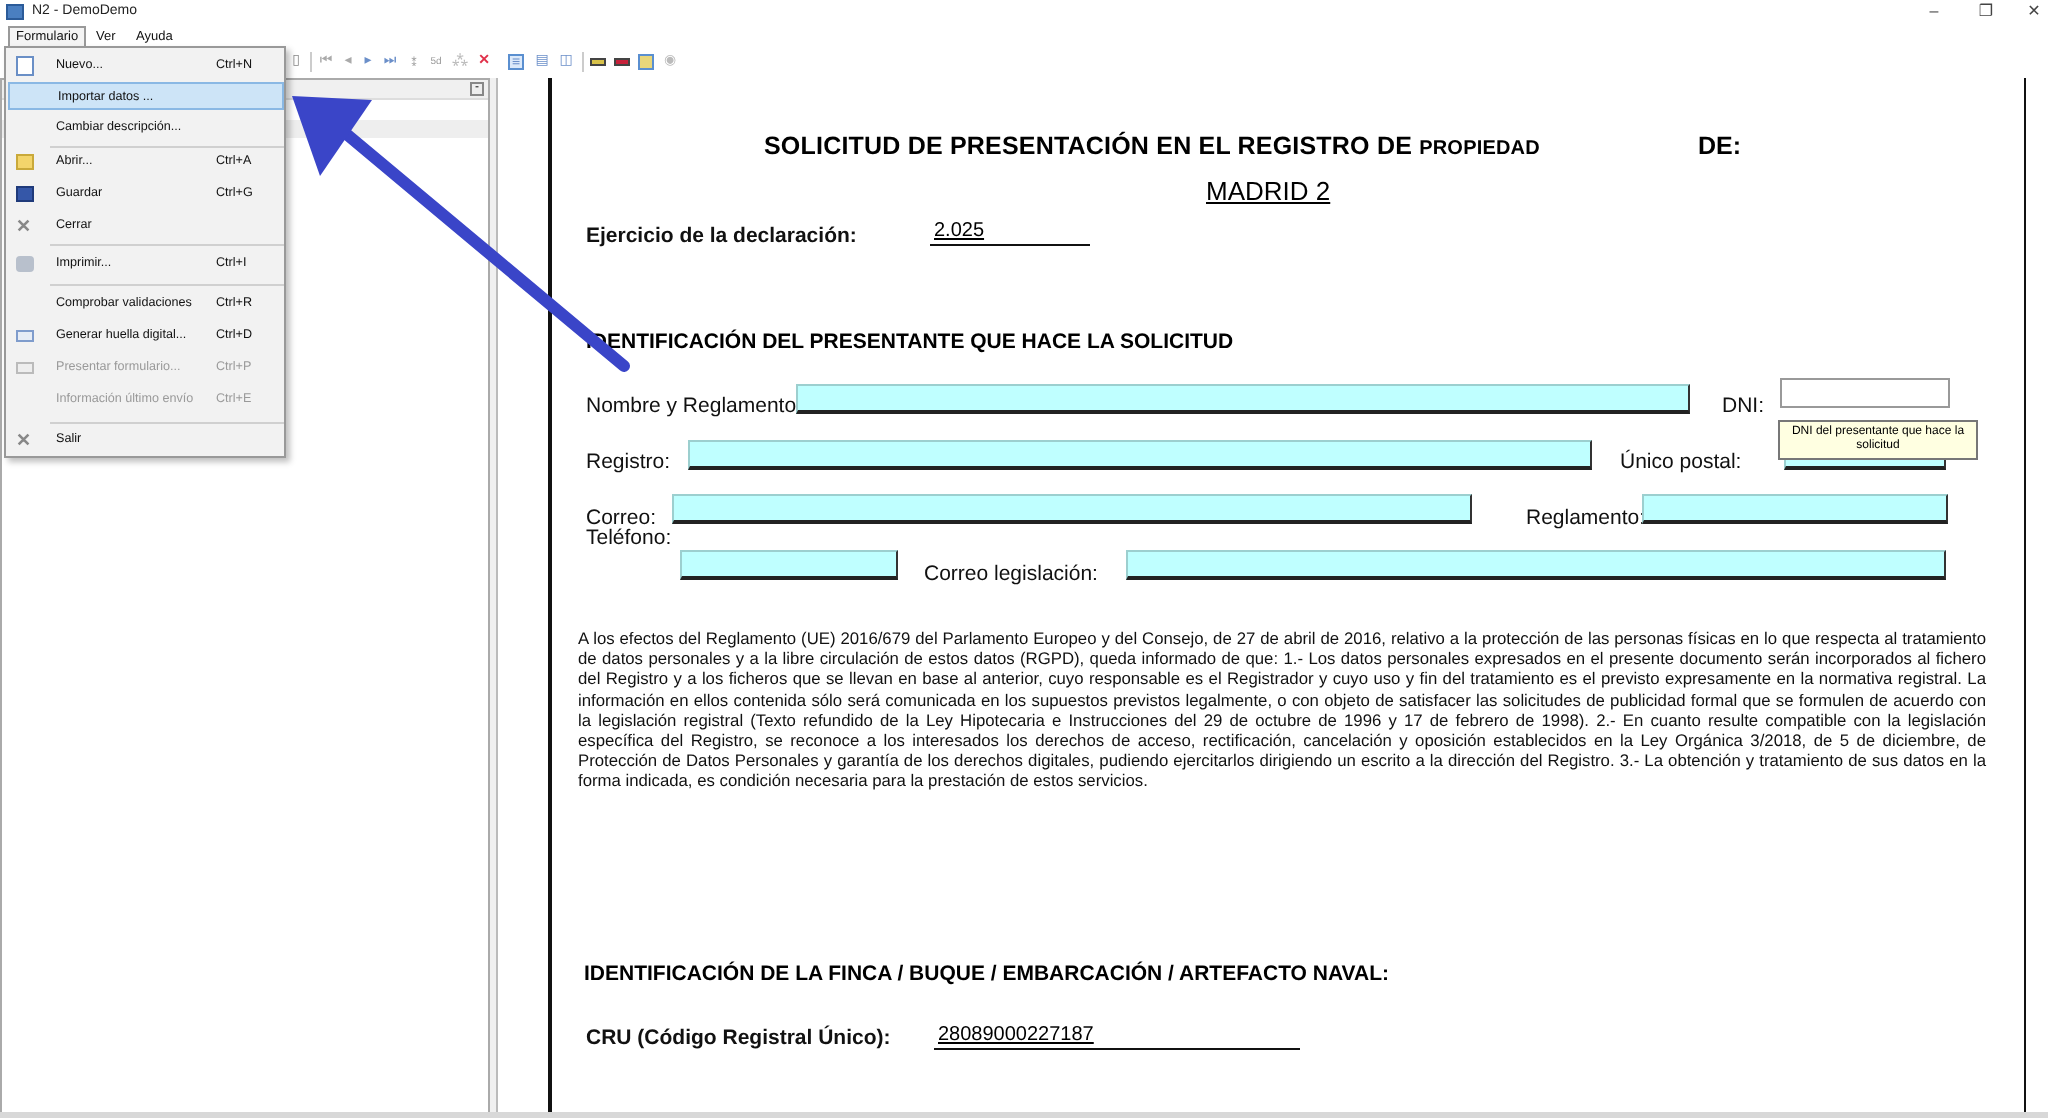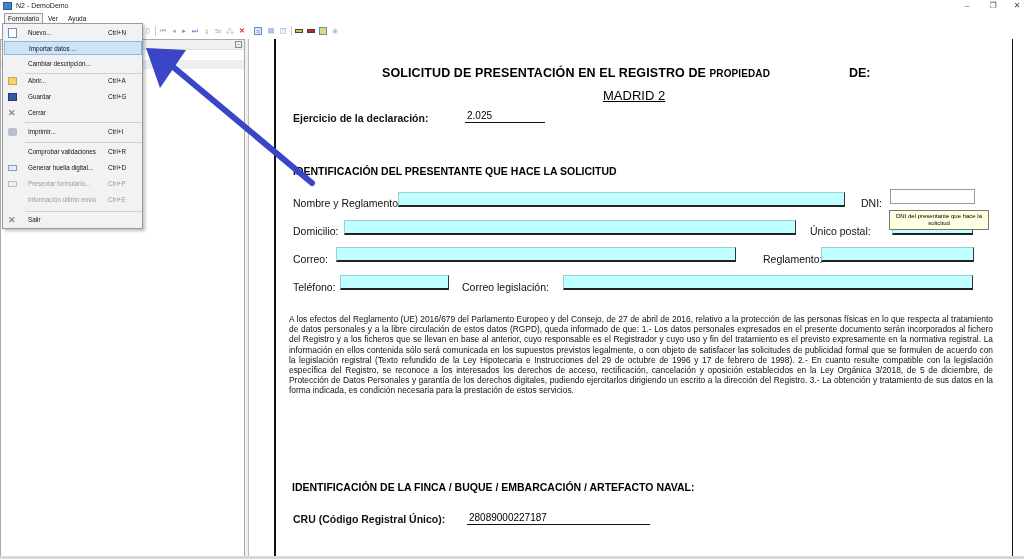--- a/index.html
+++ b/index.html
@@ -24,21 +24,21 @@
   .page-border-right { position: absolute; left: 1012px; top: 39px; width: 1px; height: 518px; background: #111; }
   .topline { position: absolute; left: 0; top: 39px; width: 1024px; height: 1px; background: #bbb; }
   .bottombar { position: absolute; left: 0; top: 556px; width: 1024px; height: 3px; background: #d8d8d8; }
 
   .doc-title { position: absolute; left: 382px; top: 66px; font-size: 12.5px; font-weight: bold; color: #000; letter-spacing: 0.1px; }
   .doc-title .small { font-size: 10px; }
   .doc-de { position: absolute; left: 849px; top: 66px; font-size: 12.5px; font-weight: bold; }
   .doc-sub { position: absolute; left: 603px; top: 88px; font-size: 13px; text-decoration: underline; }
   .lbl { position: absolute; font-size: 10.5px; color: #111; }
   .lbl.b { font-weight: bold; }
-  .val-line { position: absolute; font-size: 10px; border-bottom: 1px solid #111; padding-left: 2px; height: 13px; }
+  .val-line { position: absolute; font-size: 10px; border-bottom: 1px solid #111; padding-left: 2px; height: 13px; text-decoration: underline; }
   .field { position: absolute; height: 15px; background: #bfffff; border: 1px solid #9ccfcf; border-bottom: 2px solid #222; border-right: 1px solid #333; }
   .field.white { background: #fff; border: 1px solid #999; }
   .section { position: absolute; font-size: 10.5px; font-weight: bold; }
   .para { position: absolute; left: 289px; top: 314px; width: 704px; font-size: 8.4px; line-height: 10.2px; text-align: justify; color: #111; }
   .tooltip { position: absolute; left: 889px; top: 210px; width: 100px; height: 20px; background: #ffffe1; border: 1px solid #777; font-size: 6px; line-height: 7px; text-align: center; padding-top: 2px; }
 
   .dropdown { position: absolute; left: 2px; top: 23px; width: 141px; height: 206px; background: #f2f2f2; border: 1px solid #999; box-shadow: 2px 2px 3px rgba(0,0,0,0.25); font-size: 6.3px; color: #111; }
   .dd-item { position: absolute; left: 1px; width: 138px; height: 14px; line-height: 14px; }
   .dd-item.hl { background: #cde4f7; border: 1px solid #8ab8e4; }
   .dd-item .icon { position: absolute; left: 4px; top: 3px; width: 9px; height: 8px; }
@@ -111,31 +111,31 @@
 <div class="lbl b" style="left:293px;top:112px">Ejercicio de la declaración:</div>
 <div class="val-line" style="left:465px;top:110px;width:80px">2.025</div>
 
 <div class="section" style="left:293px;top:165px">IDENTIFICACIÓN DEL PRESENTANTE QUE HACE LA SOLICITUD</div>
 
 <div class="lbl" style="left:293px;top:197px">Nombre y Reglamento:</div>
 <div class="field" style="left:398px;top:192px;width:447px"></div>
 <div class="lbl" style="left:861px;top:197px">DNI:</div>
 <div class="field white" style="left:890px;top:189px;width:85px"></div>
 
-<div class="lbl" style="left:293px;top:225px">Domicilio:</div>
+<div class="lbl" style="left:293px;top:225px">Registro:</div>
 <div class="field" style="left:344px;top:220px;width:452px"></div>
 <div class="lbl" style="left:810px;top:225px">Único postal:</div>
 <div class="field" style="left:892px;top:220px;width:81px"></div>
 
 <div class="lbl" style="left:293px;top:253px">Correo:</div>
 <div class="field" style="left:336px;top:247px;width:400px"></div>
 <div class="lbl" style="left:763px;top:253px">Reglamento:</div>
 <div class="field" style="left:821px;top:247px;width:153px"></div>
 
-<div class="lbl" style="left:293px;top:281px">Teléfono:</div>
+<div class="lbl" style="left:293px;top:263px">Teléfono:</div>
 <div class="field" style="left:340px;top:275px;width:109px"></div>
 <div class="lbl" style="left:462px;top:281px">Correo legislación:</div>
 <div class="field" style="left:563px;top:275px;width:410px"></div>
 
 <div class="tooltip">DNI del presentante que hace la solicitud</div>
 
 <div class="para">A los efectos del Reglamento (UE) 2016/679 del Parlamento Europeo y del Consejo, de 27 de abril de 2016, relativo a la protección de las personas físicas en lo que respecta al tratamiento de datos personales y a la libre circulación de estos datos (RGPD), queda informado de que: 1.- Los datos personales expresados en el presente documento serán incorporados al fichero del Registro y a los ficheros que se llevan en base al anterior, cuyo responsable es el Registrador y cuyo uso y fin del tratamiento es el previsto expresamente en la normativa registral. La información en ellos contenida sólo será comunicada en los supuestos previstos legalmente, o con objeto de satisfacer las solicitudes de publicidad formal que se formulen de acuerdo con la legislación registral (Texto refundido de la Ley Hipotecaria e Instrucciones del 29 de octubre de 1996 y 17 de febrero de 1998). 2.- En cuanto resulte compatible con la legislación específica del Registro, se reconoce a los interesados los derechos de acceso, rectificación, cancelación y oposición establecidos en la Ley Orgánica 3/2018, de 5 de diciembre, de Protección de Datos Personales y garantía de los derechos digitales, pudiendo ejercitarlos dirigiendo un escrito a la dirección del Registro. 3.- La obtención y tratamiento de sus datos en la forma indicada, es condición necesaria para la prestación de estos servicios.</div>
 
 <div class="section" style="left:292px;top:481px">IDENTIFICACIÓN DE LA FINCA / BUQUE / EMBARCACIÓN / ARTEFACTO NAVAL:</div>
 <div class="lbl b" style="left:293px;top:513px">CRU (Código Registral Único):</div>

